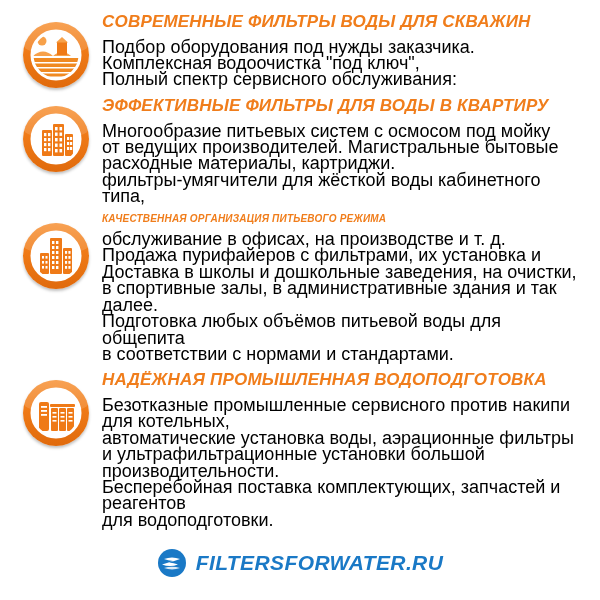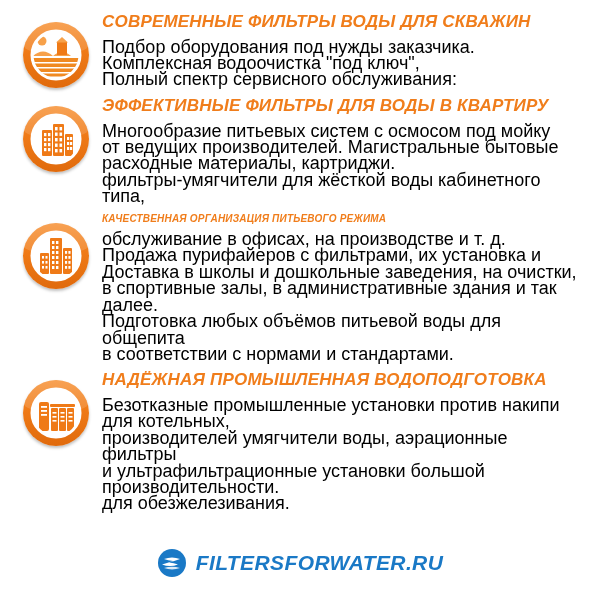--- a/index.html
+++ b/index.html
@@ -284,24 +284,25 @@
             <rect x="45.5" y="36" width="4" height="1.6"></rect>
             <rect x="45.5" y="40" width="4" height="1.6"></rect>
           </g>
           <circle cx="33" cy="33" r="24" fill="none" stroke="#ffffff" stroke-width="3"></circle>
         </svg>
       </div>
     </div>
     <div class="text-col">
       <h2 class="heading">НАДЁЖНАЯ ПРОМЫШЛЕННАЯ ВОДОПОДГОТОВКА</h2>
       <p class="body-text">
-        <span>Безотказные промышленные установки против накипи для котельных,</span>
-        <span>производителей умягчители воды, аэрационные фильтры</span>
+        <span>Безотказные промышленные сервисного против накипи для котельных,</span>
+        <span>автоматические установка воды, аэрационные фильтры</span>
         <span>и ультрафильтрационные установки большой производительности.</span>
-        <span>для обезжелезивания.</span>
+        <span>Бесперебойная поставка комплектующих, запчастей и реагентов</span>
+        <span>для водоподготовки.</span>
       </p>
     </div>
   </div>
 
   <div class="footer">
     <span class="logo-mark">
       <svg viewBox="0 0 30 30" width="30" height="30">
         <circle cx="15" cy="15" r="14" fill="#1a79c6"></circle>
         <path d="M7 11 q8 -3 16 0 q-6 2 -11 3.5 q5 0.5 9 2 q-8 3 -16 0 q6 -2 11 -3.5 q-5 -0.6 -9 -2 z" fill="#ffffff"></path>
         <path d="M7 20 q8 -2.5 16 0 q-8 2.8 -16 0 z" fill="#ffffff" opacity="0.85"></path>

